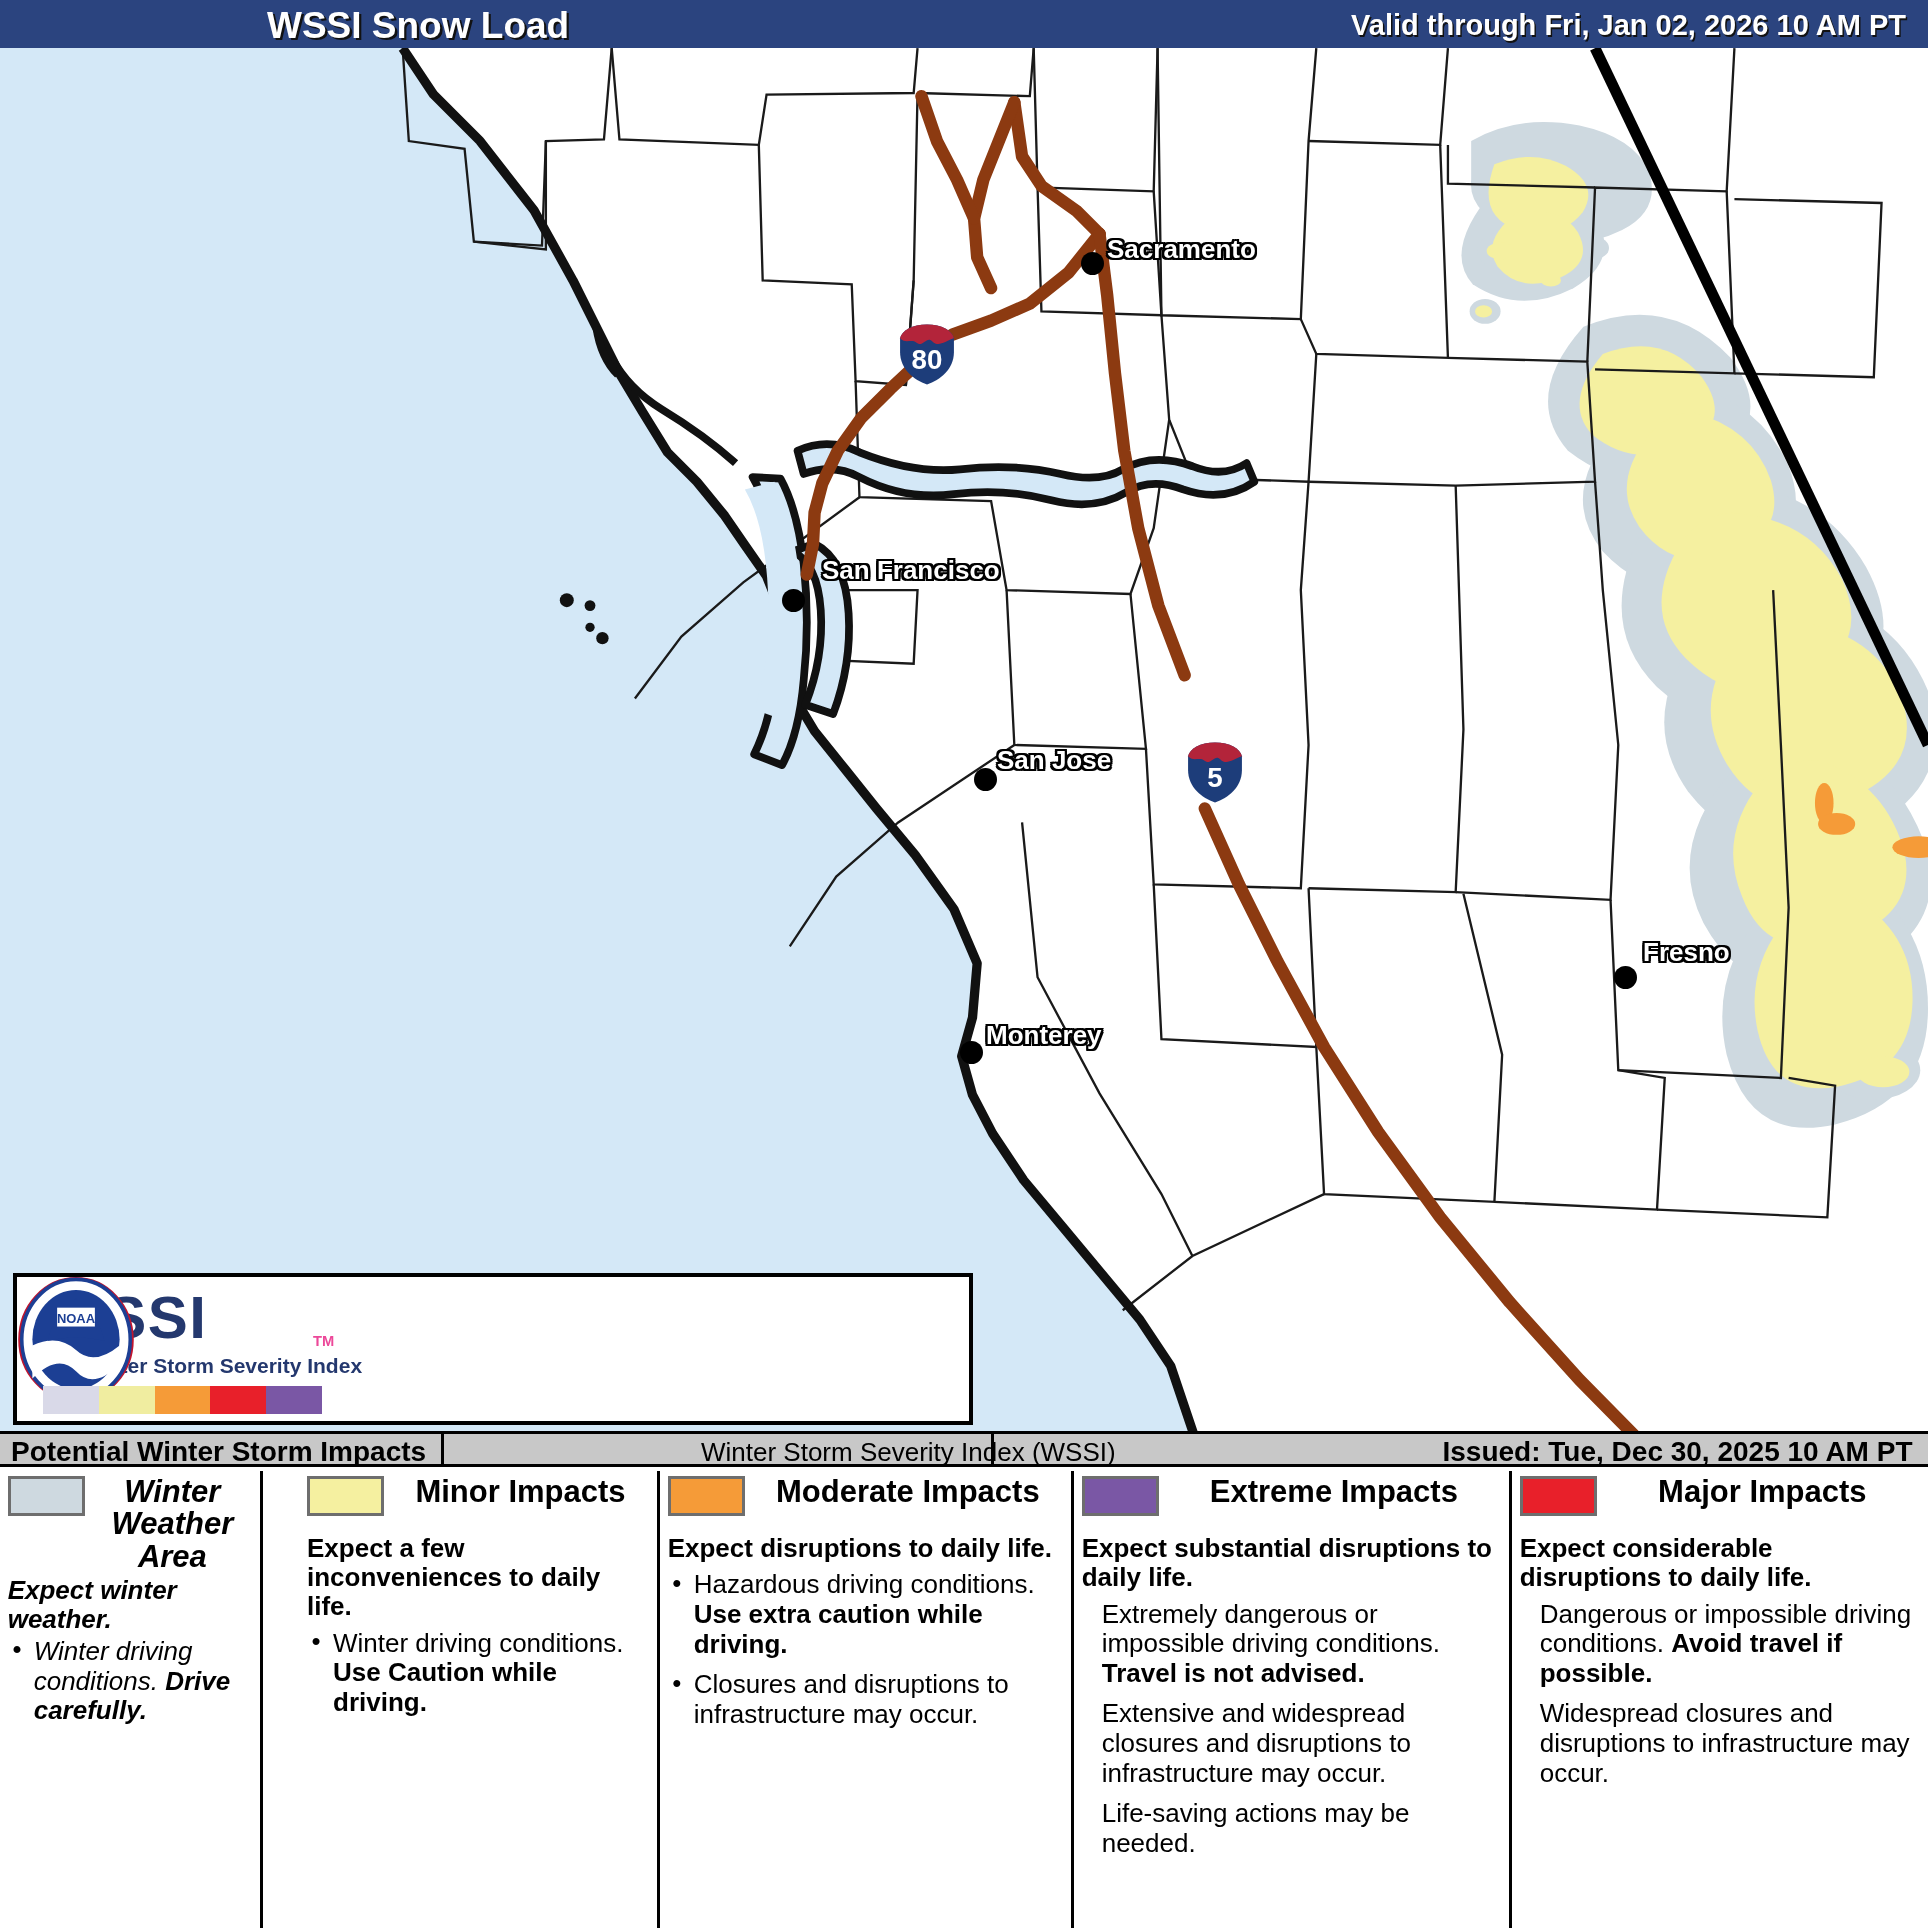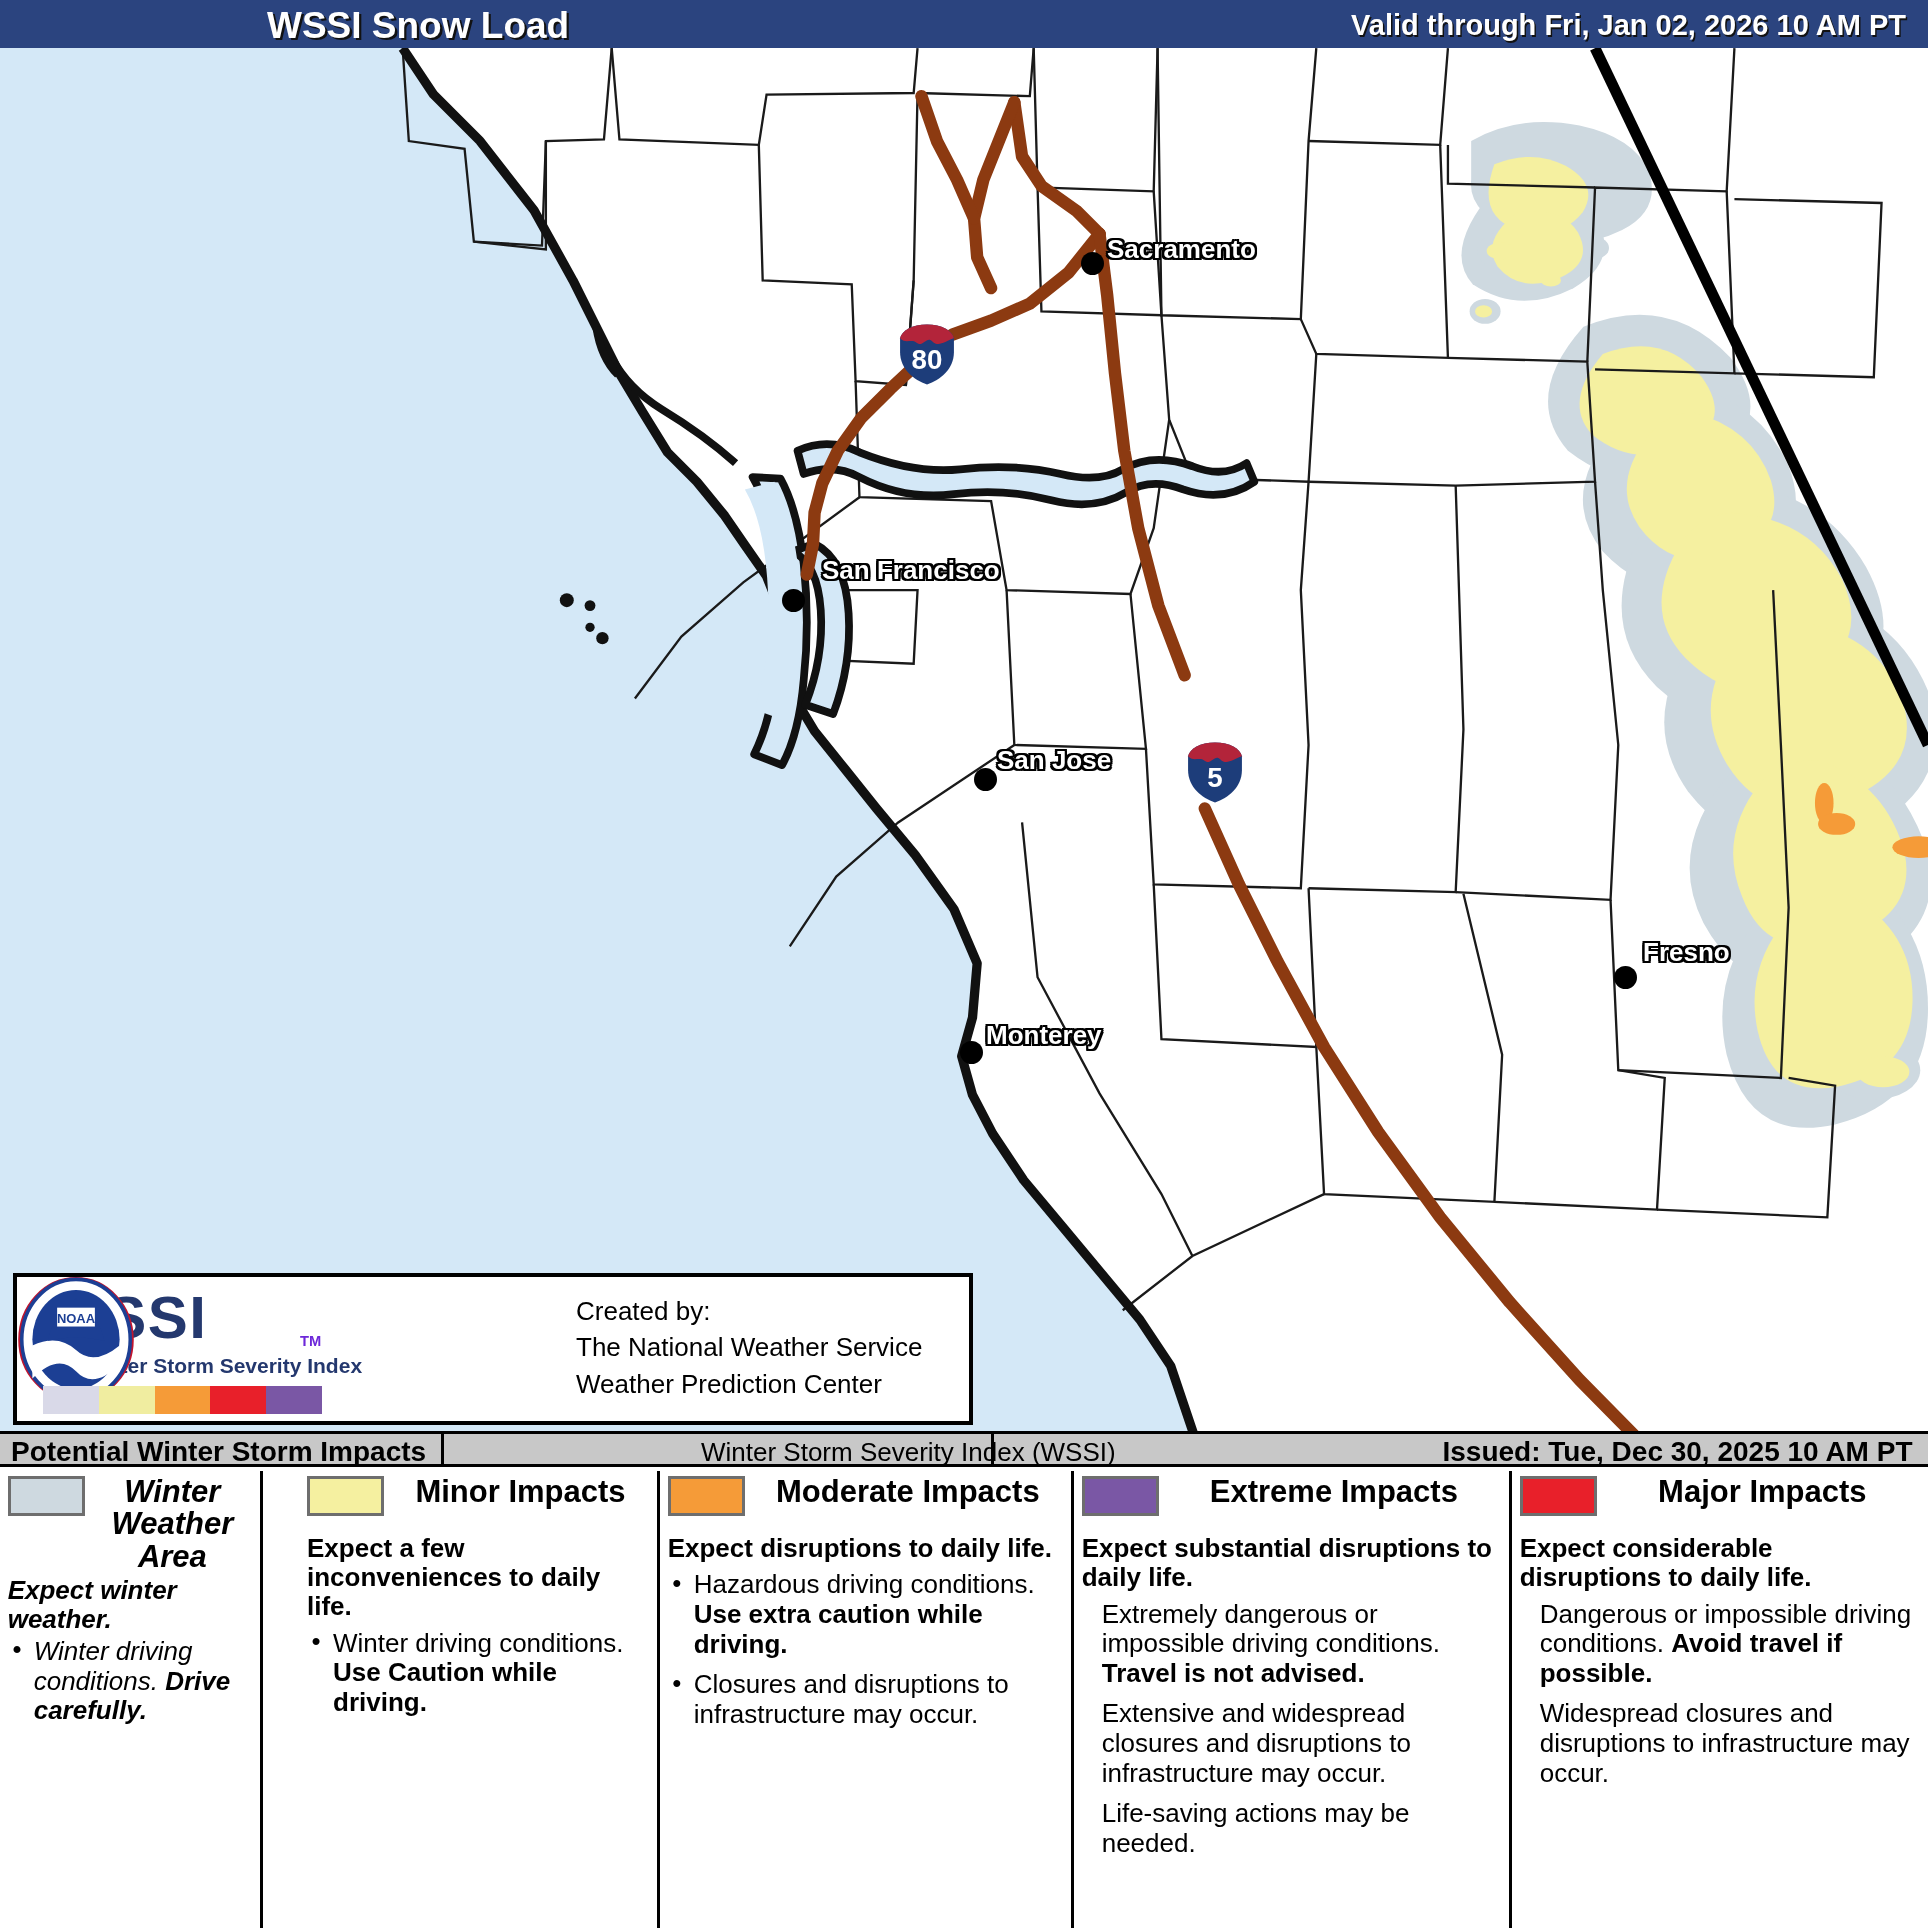--- a/index.html
+++ b/index.html
@@ -33,22 +33,22 @@
 
   
   .shield { position:absolute; width:60px; height:67px; }
 
   
   #logobox { position:absolute; left:13px; top:1273px; width:960px; height:152px;
     background:#ffffff; border:4.6px solid #000; }
   #wssi-wordmark { position:absolute; left:31px; top:6.2px;
     font-size:60px; font-weight:bold; color:#24386e;
     letter-spacing:1.5px; font-family:"Liberation Sans", sans-serif; }
-  #wssi-tm { position:absolute; left:283px; top:56px; font-size:14.7px;
-    color:#6d28d9; font-weight:bold; }
+  #wssi-tm { position:absolute; left:296px; top:56px; font-size:14.7px;
+    color:#ec4899; font-weight:bold; }
   #wssi-sub { position:absolute; left:22px; top:77px; font-size:21px;
     font-weight:bold; color:#24386e; }
   #wssi-bar { position:absolute; left:43px; top:1386px; width:279px; height:28px;
     display:flex; }
   #wssi-bar div { flex:1; height:100%; }
   .nws-seal { position:absolute; left:310px; top:14px; width:118px; height:125px; }
   .noaa-seal { position:absolute; left:427px; top:14px; width:118px; height:125px; }
   #createdby { position:absolute; left:559px; top:15.5px; font-size:26px;
     color:#000; line-height:1.42; }
 
@@ -291,25 +291,20 @@
 
       <svg class="noaa-seal" viewBox="0 0 100 106">
         <ellipse cx="50" cy="53" rx="46" ry="51" fill="#ffffff" stroke="#1c3f94" stroke-width="3"></ellipse>
         <ellipse cx="50" cy="53" rx="37" ry="42" fill="#1c3f94"></ellipse>
         <path d="M13,58 q22,-10 37,4 q15,14 37,-4 l0,16 q-22,22 -37,6 q-15,-16 -37,6 Z" fill="#ffffff"></path>
         <path d="M50,18 q-20,16 -24,36 q24,-6 48,0 q-4,-20 -24,-36 Z" fill="#1c3f94"></path>
         <rect x="34" y="26" width="32" height="16" fill="#ffffff"></rect>
         <text x="50" y="39" font-size="11" font-weight="bold" fill="#1c3f94" text-anchor="middle" font-family="Liberation Sans, sans-serif">NOAA</text>
       </svg>
 
-      <div id="createdby">
-        <div>Created by:</div>
-        <div>The National Weather Service</div>
-        <div>Weather Prediction Center</div>
-      </div>
     </div>
   </div>
 
   <div id="wssi-bar">
     <div style="background:#d9d9e8"></div>
     <div style="background:#f0eda0"></div>
     <div style="background:#f59b38"></div>
     <div style="background:#e8202a"></div>
     <div style="background:#7a57a5"></div>
   </div>

